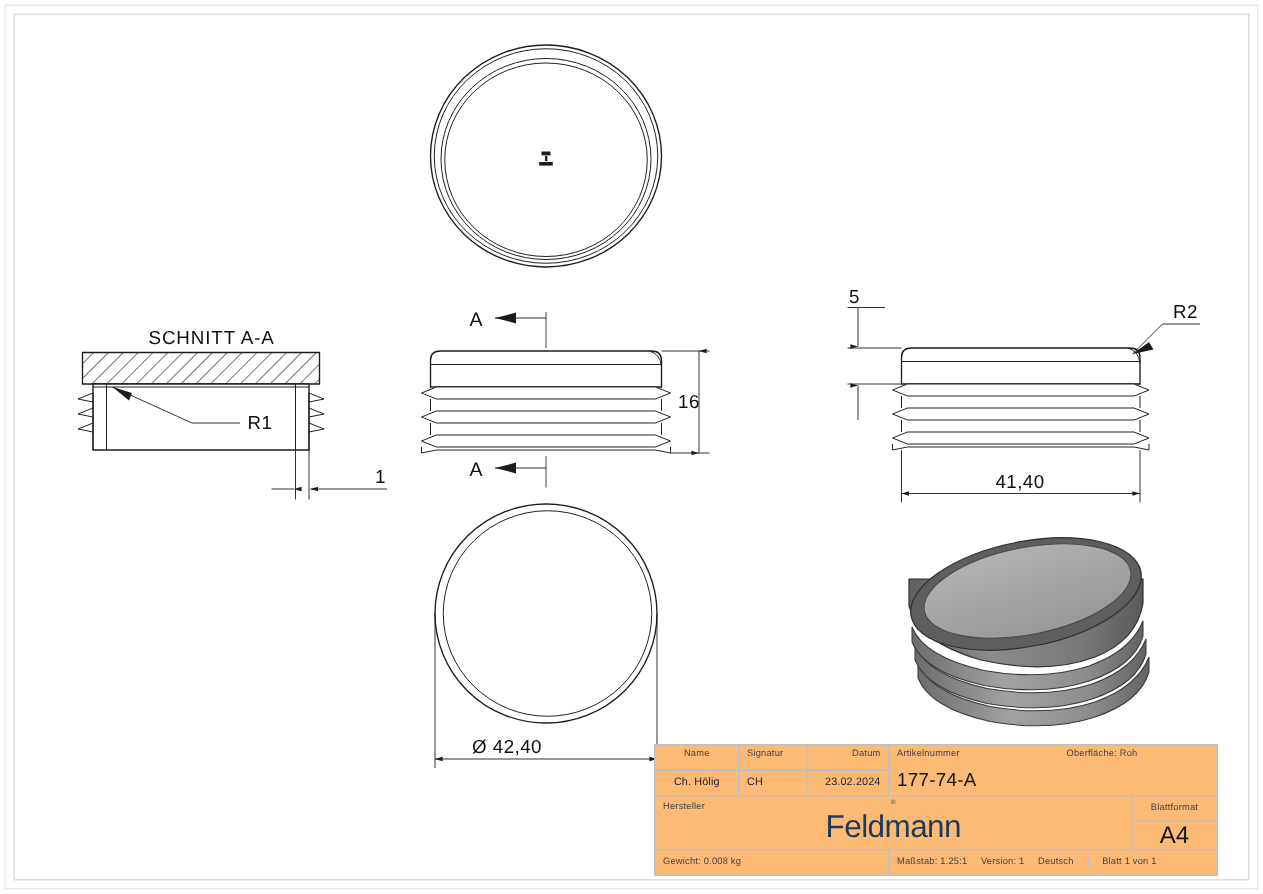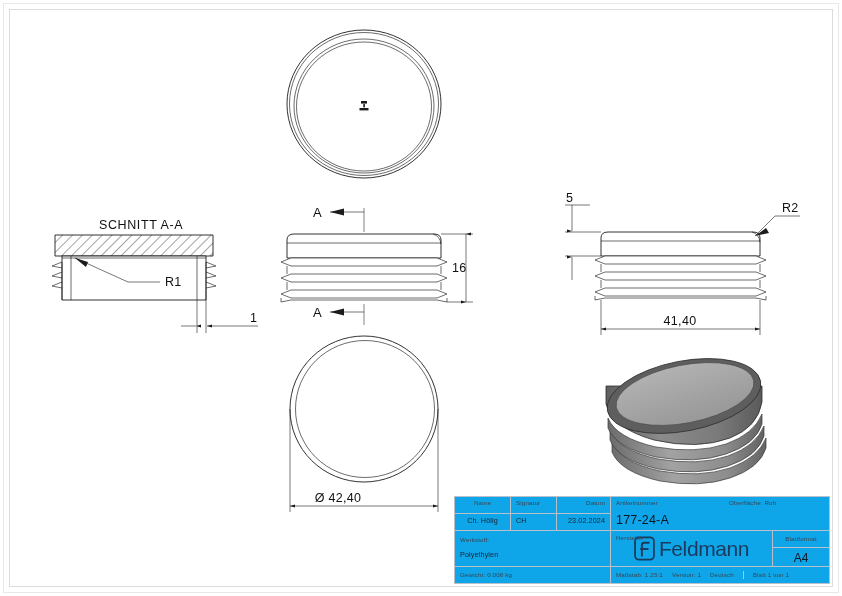--- a/index.html
+++ b/index.html
@@ -40,23 +40,23 @@
     font-family:"Liberation Sans", sans-serif;
     font-size:12.5px; fill:#111; letter-spacing:0.6px;
   }
   .secletter {
     font-family:"Liberation Sans", sans-serif;
     font-size:13px; fill:#111;
   }
 
   
   #titleblock {
-    position:absolute; left:454px; top:496px; width:376px; height:88px;
+    position:absolute; left:436px; top:496px; width:376px; height:88px;
     border:1px solid #b9c0c9;
-    background:#0ea5e9;
+    background:#fdba74;
     font-size:7px;
   }
   .tb-row { display:flex; width:100%; }
   .tb-cell { border-right:1px solid #b9c0c9; border-bottom:1px solid #b9c0c9;
              padding:2px 5px; position:relative; }
   .tb-cell:last-child { border-right:none; }
   .tb-lbl { font-size:6.2px; color:#3c4450; letter-spacing:0.15px; line-height:1.35; }
   .tb-val { font-size:7.2px; color:#1b222c; letter-spacing:0.1px; line-height:1.35; }
   .tb-val-big { font-size:12.5px; color:#10161f; letter-spacing:0.2px; line-height:1.15; }
 
@@ -76,27 +76,27 @@
 
   .c-gew  { width:156px; }
   .c-meta { flex:1; display:flex; align-items:center; }
 
   .meta-seg { padding-right:9px; white-space:nowrap; }
   .meta-seg.sep { border-left:1px solid #b9c0c9; padding-left:9px; }
 
   .c-blatt-lbl { height:17px; border-bottom:1px solid #b9c0c9;
                  display:flex; align-items:center; justify-content:center; }
   .c-blatt-val { height:19px; display:flex; align-items:center; justify-content:center;
-                 font-size:12px; color:#10161f; }
+                 font-size:16px; color:#10161f; }
 
   .surface-inline { position:absolute; left:118px; top:2px; }
 
   
   .logo-wrap { display:flex; align-items:center; justify-content:center;
-               height:100%; gap:4px; }
+               height:100%; gap:4px;flex-direction:column; }
   .logo-mark { width:21px; height:25px; }
   .logo-text { font-size:21px; color:#1b3a5c; letter-spacing:-0.4px;
                font-family:"Liberation Sans", sans-serif; }
 </style>
 </head>
 <body>
 
 <div id="sheet">
 
   <div class="frame-outer"></div>
@@ -317,29 +317,25 @@
       <div class="tb-cell c-name">
         <div class="tb-val">Ch. Hölig</div>
       </div>
       <div class="tb-cell c-sig">
         <div class="tb-val">CH</div>
       </div>
       <div class="tb-cell c-date">
         <div class="tb-val">23.02.2024</div>
       </div>
       <div class="tb-cell c-art">
-        <div class="tb-val-big" style="margin-top:-3px;">177-24-A</div>
+        <div class="tb-val-big" style="margin-top:-3px;">177-74-A</div>
       </div>
     </div>
 
     <div class="tb-row" id="r3">
-      <div class="tb-cell c-werk">
-        <div class="tb-lbl" style="margin-top:3px;">Werkstoff:</div>
-        <div class="tb-val" style="margin-top:6px;">Polyethylen</div>
-      </div>
       <div class="tb-cell c-hers">
         <div class="tb-lbl" style="position:absolute;left:5px;top:3px;">Hersteller</div>
         <div class="logo-wrap">
           <svg class="logo-mark" viewBox="0 0 24 28">
             <rect x="1.2" y="1.2" width="21.6" height="25.6" rx="4.5" fill="none" stroke="#1b3a5c" stroke-width="2"></rect>
             <path d="M9 22 L9 10 Q9 7.4 11.6 7.4 L16.6 7.4" fill="none" stroke="#1b3a5c" stroke-width="2.2" stroke-linecap="square"></path>
             <line x1="8.2" y1="14.6" x2="15.4" y2="14.6" stroke="#1b3a5c" stroke-width="2.2" stroke-linecap="square"></line>
           </svg>
           <span class="logo-text">Feldmann</span>
         </div>

